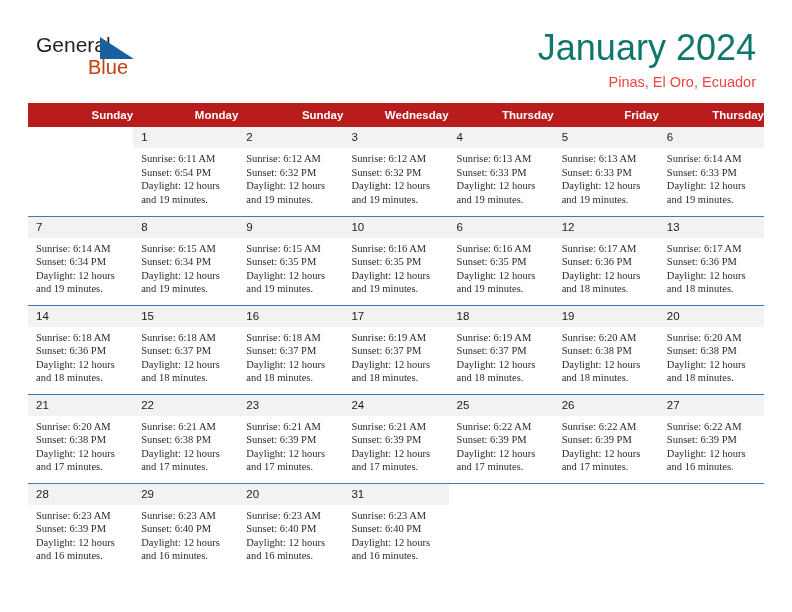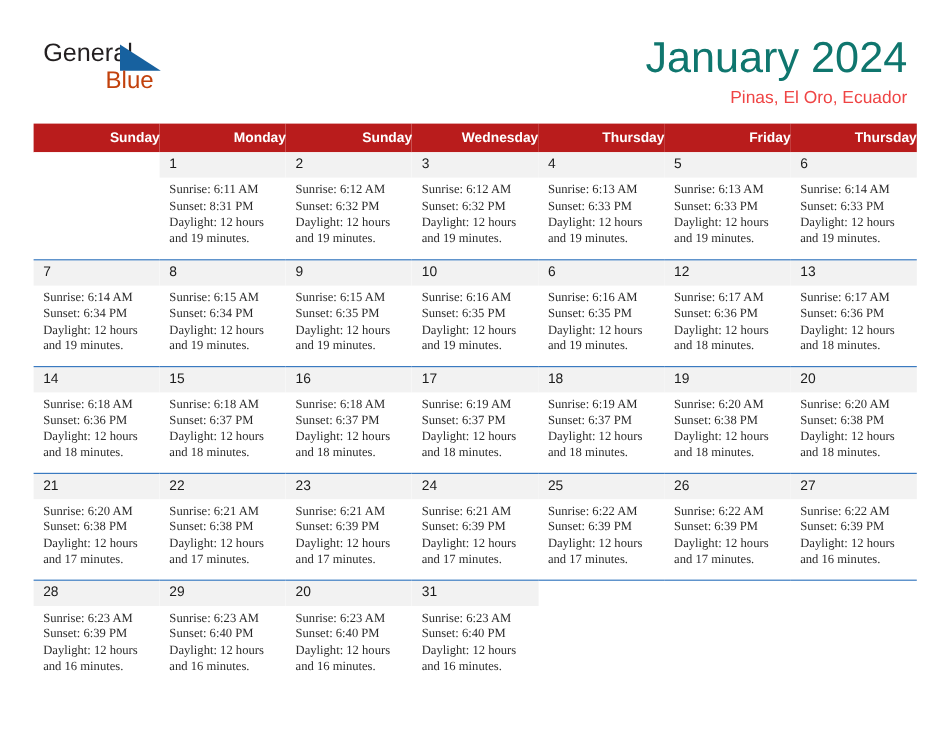--- a/index.html
+++ b/index.html
@@ -183,21 +183,21 @@
     </thead>
     <tbody id="weeks-body">
         <tr class="week-row">
           <td class="blank">
             <span class="daynum" style="background: rgb(255, 255, 255);"></span>
           </td>
           <td class="">
             <span class="daynum">1</span>
             <div class="info">
               <div class="">Sunrise: 6:11 AM</div>
-              <div class="">Sunset: 8:31 PM</div>
+              <div class="">Sunset: 6:54 PM</div>
               <div class="dl">Daylight: 12 hours and 19 minutes.</div>
             </div>
           </td>
           <td class="">
             <span class="daynum">2</span>
             <div class="info">
               <div class="">Sunrise: 6:12 AM</div>
               <div class="">Sunset: 6:32 PM</div>
               <div class="dl">Daylight: 12 hours and 19 minutes.</div>
             </div>

